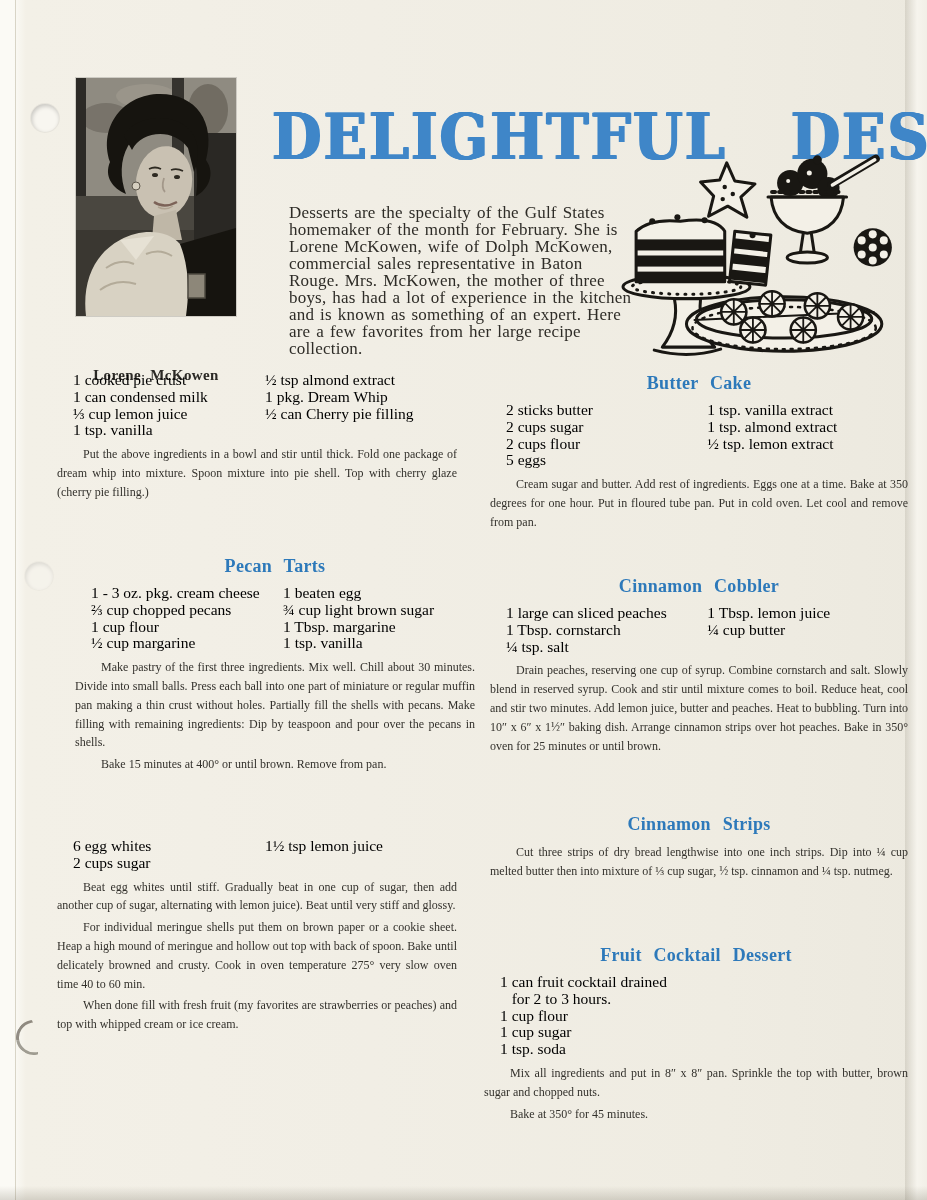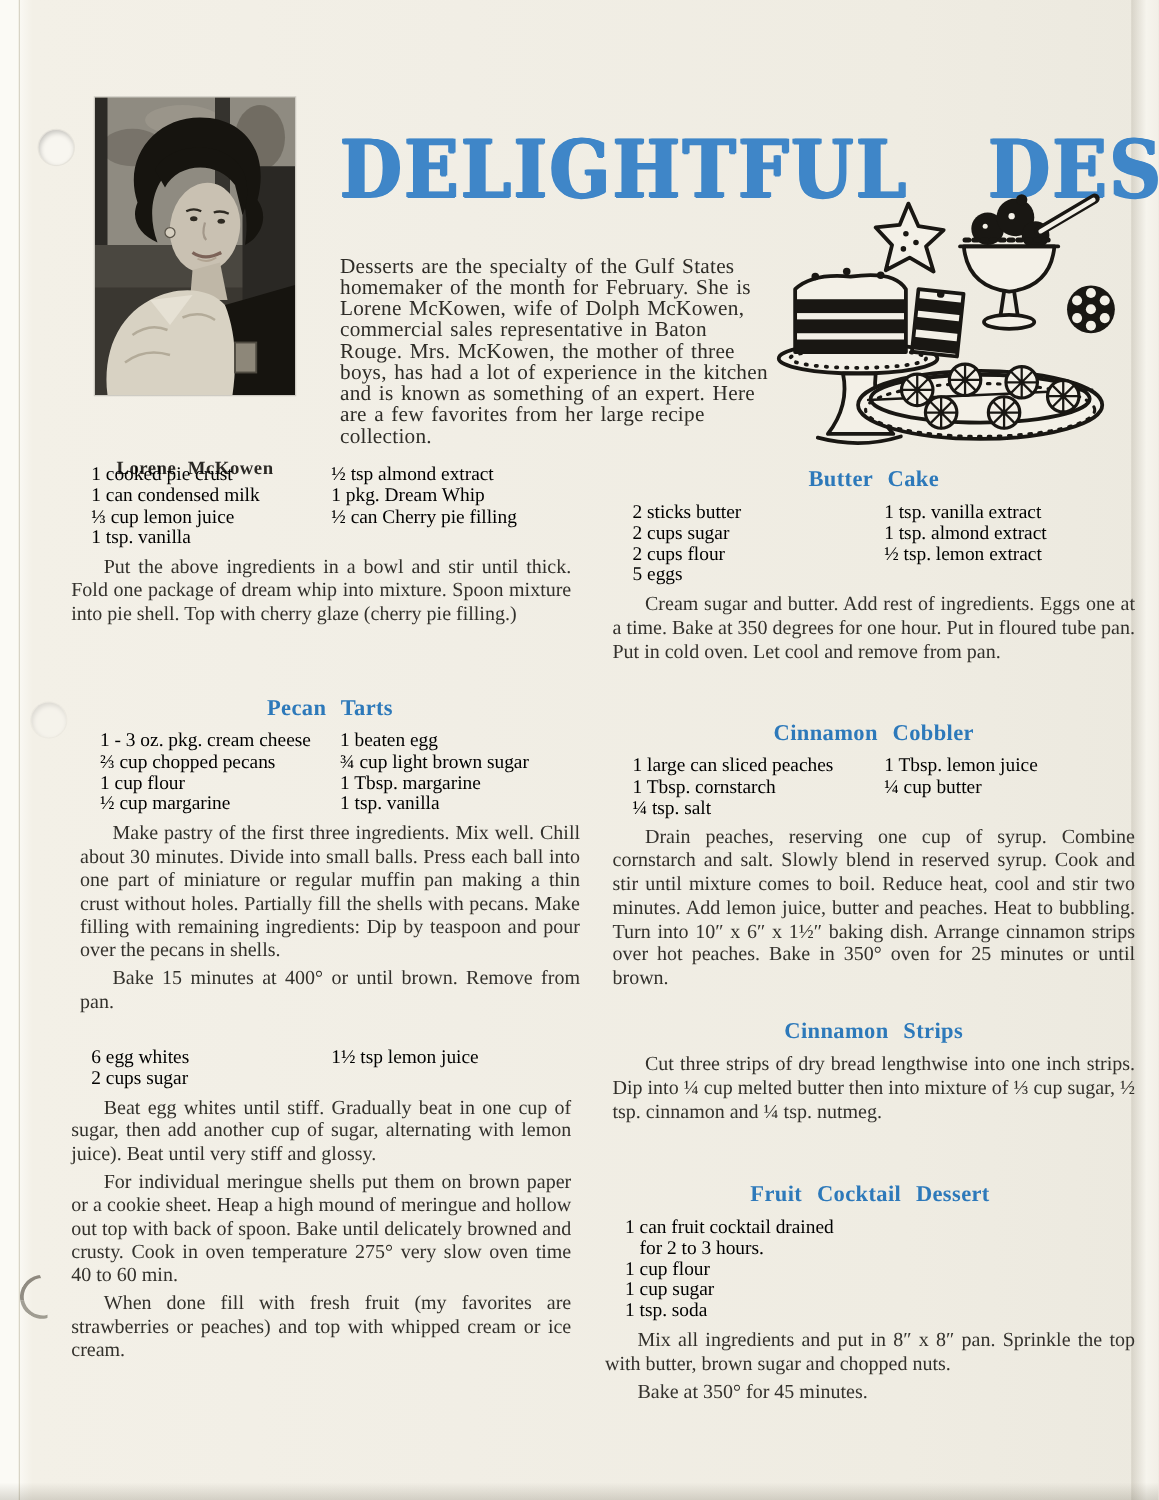--- a/index.html
+++ b/index.html
@@ -28,39 +28,39 @@
   .photo svg{display:block;width:100%;height:100%;}
   .caption{position:absolute;left:56px;top:322px;width:200px;text-align:center;
     font-weight:bold;font-size:15px;letter-spacing:.4px;word-spacing:5px;color:#2b2925;margin-top:45px;}
 
   .page-title{position:absolute;left:272px;top:66px;width:648px;
     font-family:"DejaVu Serif", serif;font-weight:bold;font-size:57px;line-height:1;
     color:#3f86c8;letter-spacing:2px;word-spacing:42px;white-space:nowrap;
     transform:scaleY(1.12);transform-origin:top left;
     text-shadow:1px 0 0 currentColor,-1px 0 0 currentColor,0 .5px 0 currentColor;}
 
-  .intro{position:absolute;left:272px;top:187px;width:344px;
+  .intro{position:absolute;left:289px;top:187px;width:344px;
     font-size:17px;line-height:17px;letter-spacing:.2px;word-spacing:1.5px;color:#2e2c27;}
 
   .illustration{position:absolute;left:620px;top:146px;width:290px;height:218px;}
   .illustration svg{display:block;width:100%;height:100%;}
 
   .section{position:absolute;}
   .section h2{margin:0 0 8px 0;text-align:center;color:#2d79ba;
     font-size:18px;line-height:21px;font-weight:bold;letter-spacing:.3px;word-spacing:7px;}
   .ing{display:flex;margin:0 0 6px 0;}
   .ing ul{list-style:none;margin:0;padding:0;}
   .ing ul.l{width:52%;padding-left:16px;box-sizing:border-box;}
   .ing ul.r{width:48%;}
   .ing li{font-size:15.5px;line-height:16.8px;white-space:pre-wrap;color:#000000;}
-  .section p{margin:0;font-size:16px;line-height:18.8px;text-align:justify;text-indent:26px;color:#33312c;}
+  .section p{margin:0;font-size:12px;line-height:18.8px;text-align:justify;text-indent:26px;color:#33312c;}
   .section p + p{margin-top:3px;}
 
   #sec-cherry  {left:57px; top:372px; width:400px;}
-  #sec-pecan   {left:64px; top:556px; width:400px;}
+  #sec-pecan   {left:75px; top:556px; width:400px;}
   #sec-meringue{left:57px; top:838px; width:400px;}
   #sec-butter  {left:490px;top:373px; width:418px;}
   #sec-cobbler {left:490px;top:576px; width:418px;}
   #sec-strips  {left:490px;top:814px; width:418px;}
   #sec-fruit   {left:484px;top:945px; width:424px;}
 </style>
 </head>
 <body>
 
 <div class="paper"></div>

